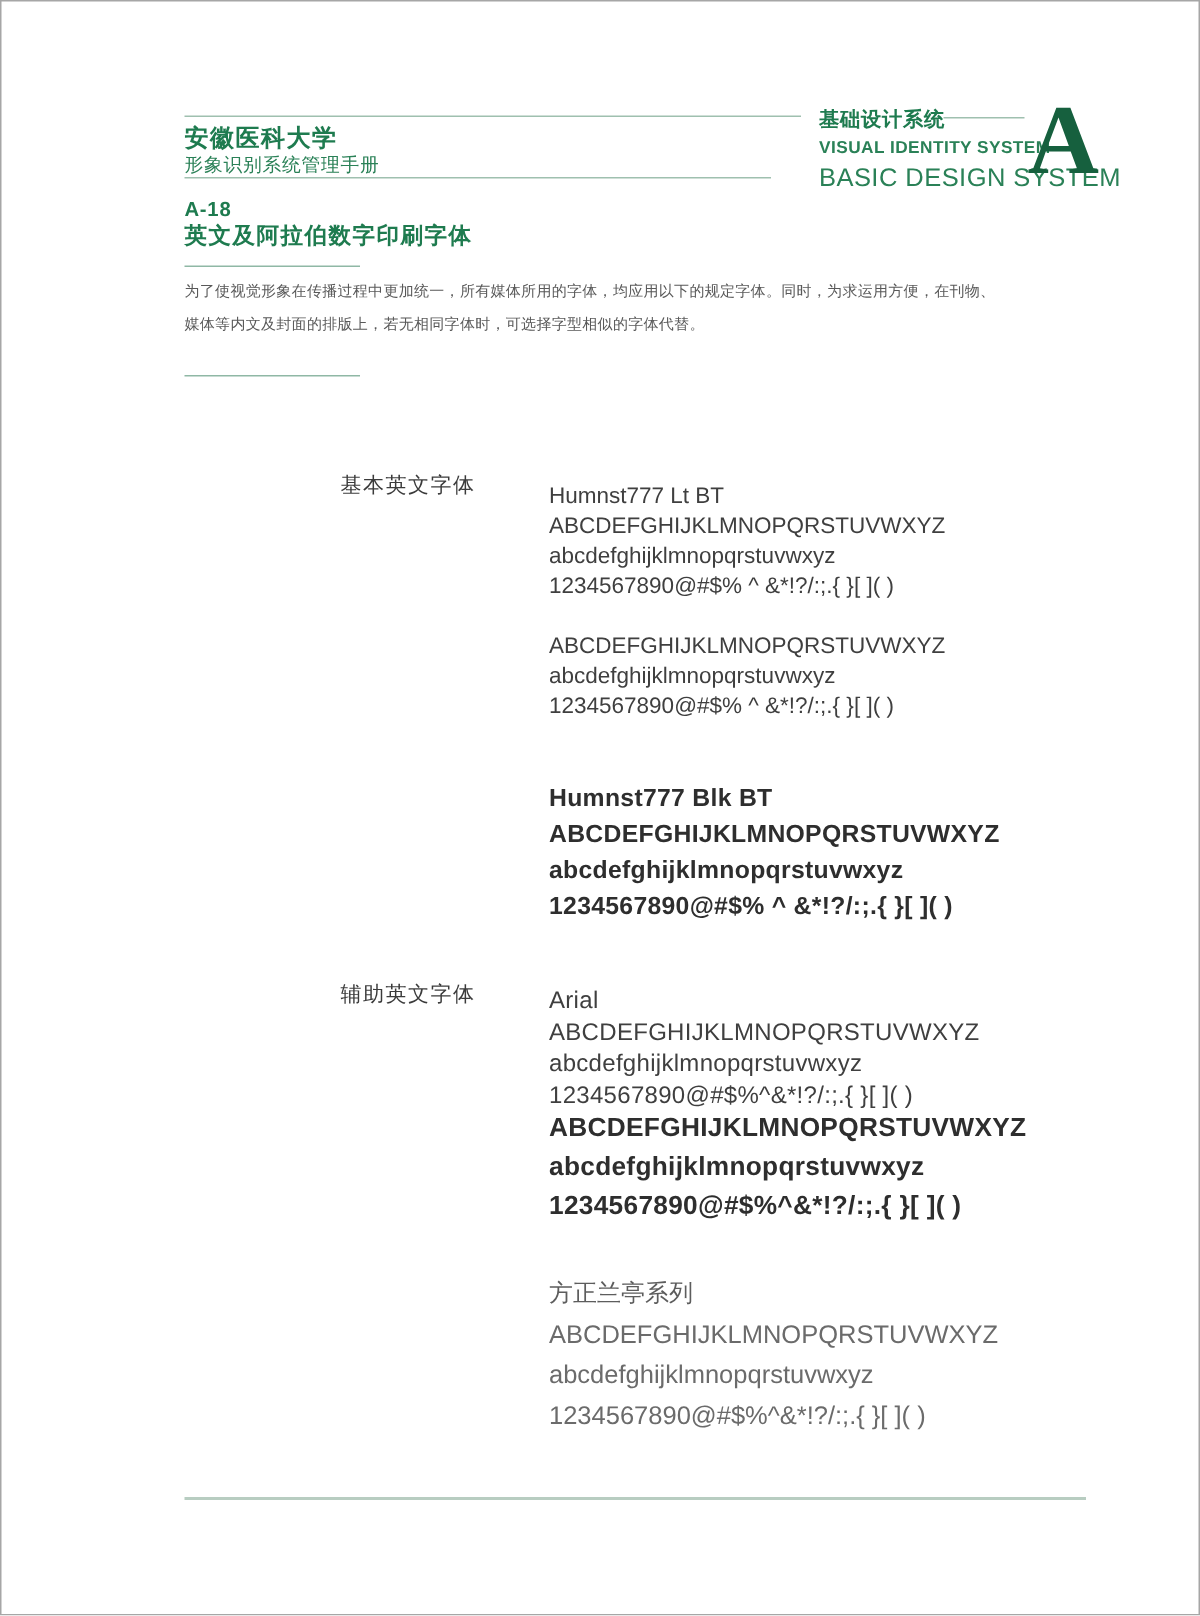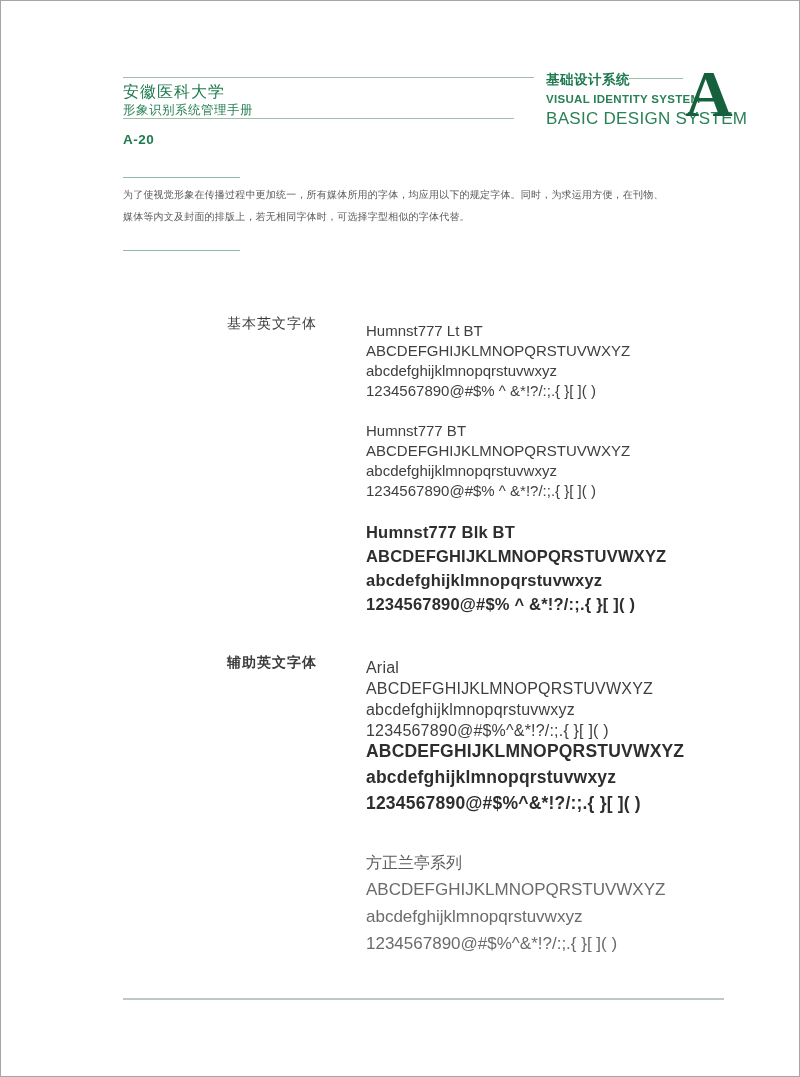--- a/index.html
+++ b/index.html
@@ -10,21 +10,21 @@
     background: #ffffff;
     border: 1px solid #a6a6a6;
     box-sizing: border-box;
     overflow: hidden;
     font-family: "Liberation Sans", "DejaVu Sans", sans-serif;
   }
   .abs { position: absolute; white-space: pre; }
   .rule { position: absolute; height: 1px; background: #9fc0af; }
 
   
-  .brand-cn   { left:122px; top:81px;  font-size:16px; font-weight:normal; color:#1e7b4f; letter-spacing:1px; }
+  .brand-cn   { left:122px; top:81px;  font-size:16px; font-weight:bold; color:#1e7b4f; letter-spacing:1px; }
   .brand-sub  { left:122px; top:101px; font-size:12.5px; color:#2a8157; letter-spacing:0.5px; }
   .rule-top   { left:122px; top:76px;  width:411px; }
   .rule-lbot  { left:122px; top:117px; width:391px; }
   .sys-cn     { left:545px; top:70px;  font-size:13.5px; font-weight:bold; color:#1e7b4f; letter-spacing:0.5px; }
   .rule-rshort{ left:628px; top:77px;  width:54px; }
   .sys-en1    { left:545px; top:92px;  font-size:11.5px; color:#2a8157; letter-spacing:0.3px;font-weight:bold; }
   .sys-en2    { left:545px; top:108px; font-size:17px; color:#2a8157; letter-spacing:0.3px; }
   .big-a      { left:684px; top:60px;  font-family:"Liberation Serif","DejaVu Serif",serif;
                 font-size:66px; line-height:66px; font-weight:bold; color:#16603e; }
 
@@ -32,21 +32,21 @@
   .sec-code  { left:122px; top:131px; font-size:13.5px; font-weight:bold; color:#1e7b4f; letter-spacing:0.5px; }
   .sec-title { left:122px; top:147px; font-size:15px;   font-weight:bold; color:#1e7b4f; letter-spacing:1px; }
   .sec-rule1 { left:122px; top:176px; width:117px; background:#8fb8a5; }
   .paragraph { left:122px; top:183px; width:550px; font-size:10px; line-height:22px;
                color:#595959; letter-spacing:0.2px; white-space: normal; }
   .sec-rule2 { left:122px; top:249px; width:117px; background:#8fb8a5; }
 
   
   .spec-label { font-size:14px; color:#3b3b3b; letter-spacing:1px; }
   .label1 { left:226px; top:314px; }
-  .label2 { left:226px; top:653px;font-weight:bold; }
+  .label2 { left:226px; top:653px; }
 
   
   .spec { position:absolute; left:365px; color:#3f3f3f; }
   .spec div { white-space: pre; }
   .b1 { top:320px; font-size:15px;  line-height:20px; }
   .b2 { top:420px; font-size:15px;  line-height:20px; }
   .b3 { top:519px; font-size:16.5px; line-height:24px; font-weight:800; letter-spacing:0.2px; color:#2e2e2e; }
   .b4 { top:645px; font-size:16px;  line-height:21px; letter-spacing:0.2px;margin-top:11px; }
   .b5 { top:737px; font-size:17.5px; line-height:26px; font-weight:900; letter-spacing:0.2px; color:#2e2e2e; }
   .b6 { top:848px; font-size:17px;  line-height:27px; font-weight:300; color:#6b6b6b; }
@@ -64,37 +64,37 @@
   <div class="abs brand-cn">安徽医科大学</div>
   <div class="abs brand-sub">形象识别系统管理手册</div>
   <div class="rule rule-lbot"></div>
 
   <div class="abs sys-cn">基础设计系统</div>
   <div class="rule rule-rshort"></div>
   <div class="abs sys-en1">VISUAL IDENTITY SYSTEM</div>
   <div class="abs sys-en2">BASIC DESIGN SYSTEM</div>
   <div class="abs big-a">A</div>
 
-  <div class="abs sec-code">A-20</div>
+  <div class="abs sec-code">A-18</div>
+  <div class="abs sec-title">英文及阿拉伯数字印刷字体</div>
   <div class="rule sec-rule1"></div>
   <div class="abs paragraph">为了使视觉形象在传播过程中更加统一，所有媒体所用的字体，均应用以下的规定字体。同时，为求运用方便，在刊物、媒体等内文及封面的排版上，若无相同字体时，可选择字型相似的字体代替。</div>
   <div class="rule sec-rule2"></div>
 
   <div class="abs spec-label label1">基本英文字体</div>
   <div class="abs spec-label label2">辅助英文字体</div>
 
   <div class="spec b1">
     <div class="spec-name">Humnst777 Lt BT</div>
     <div>ABCDEFGHIJKLMNOPQRSTUVWXYZ</div>
     <div>abcdefghijklmnopqrstuvwxyz</div>
     <div>1234567890@#$% ^ &amp;*!?/:;.{ }[ ]( )</div>
   </div>
 
   <div class="spec b2">
-    <div class="spec-name">Humnst777 BT</div>
     <div>ABCDEFGHIJKLMNOPQRSTUVWXYZ</div>
     <div>abcdefghijklmnopqrstuvwxyz</div>
     <div>1234567890@#$% ^ &amp;*!?/:;.{ }[ ]( )</div>
   </div>
 
   <div class="spec b3">
     <div class="spec-name">Humnst777 Blk BT</div>
     <div>ABCDEFGHIJKLMNOPQRSTUVWXYZ</div>
     <div>abcdefghijklmnopqrstuvwxyz</div>
     <div>1234567890@#$% ^ &amp;*!?/:;.{ }[ ]( )</div>

